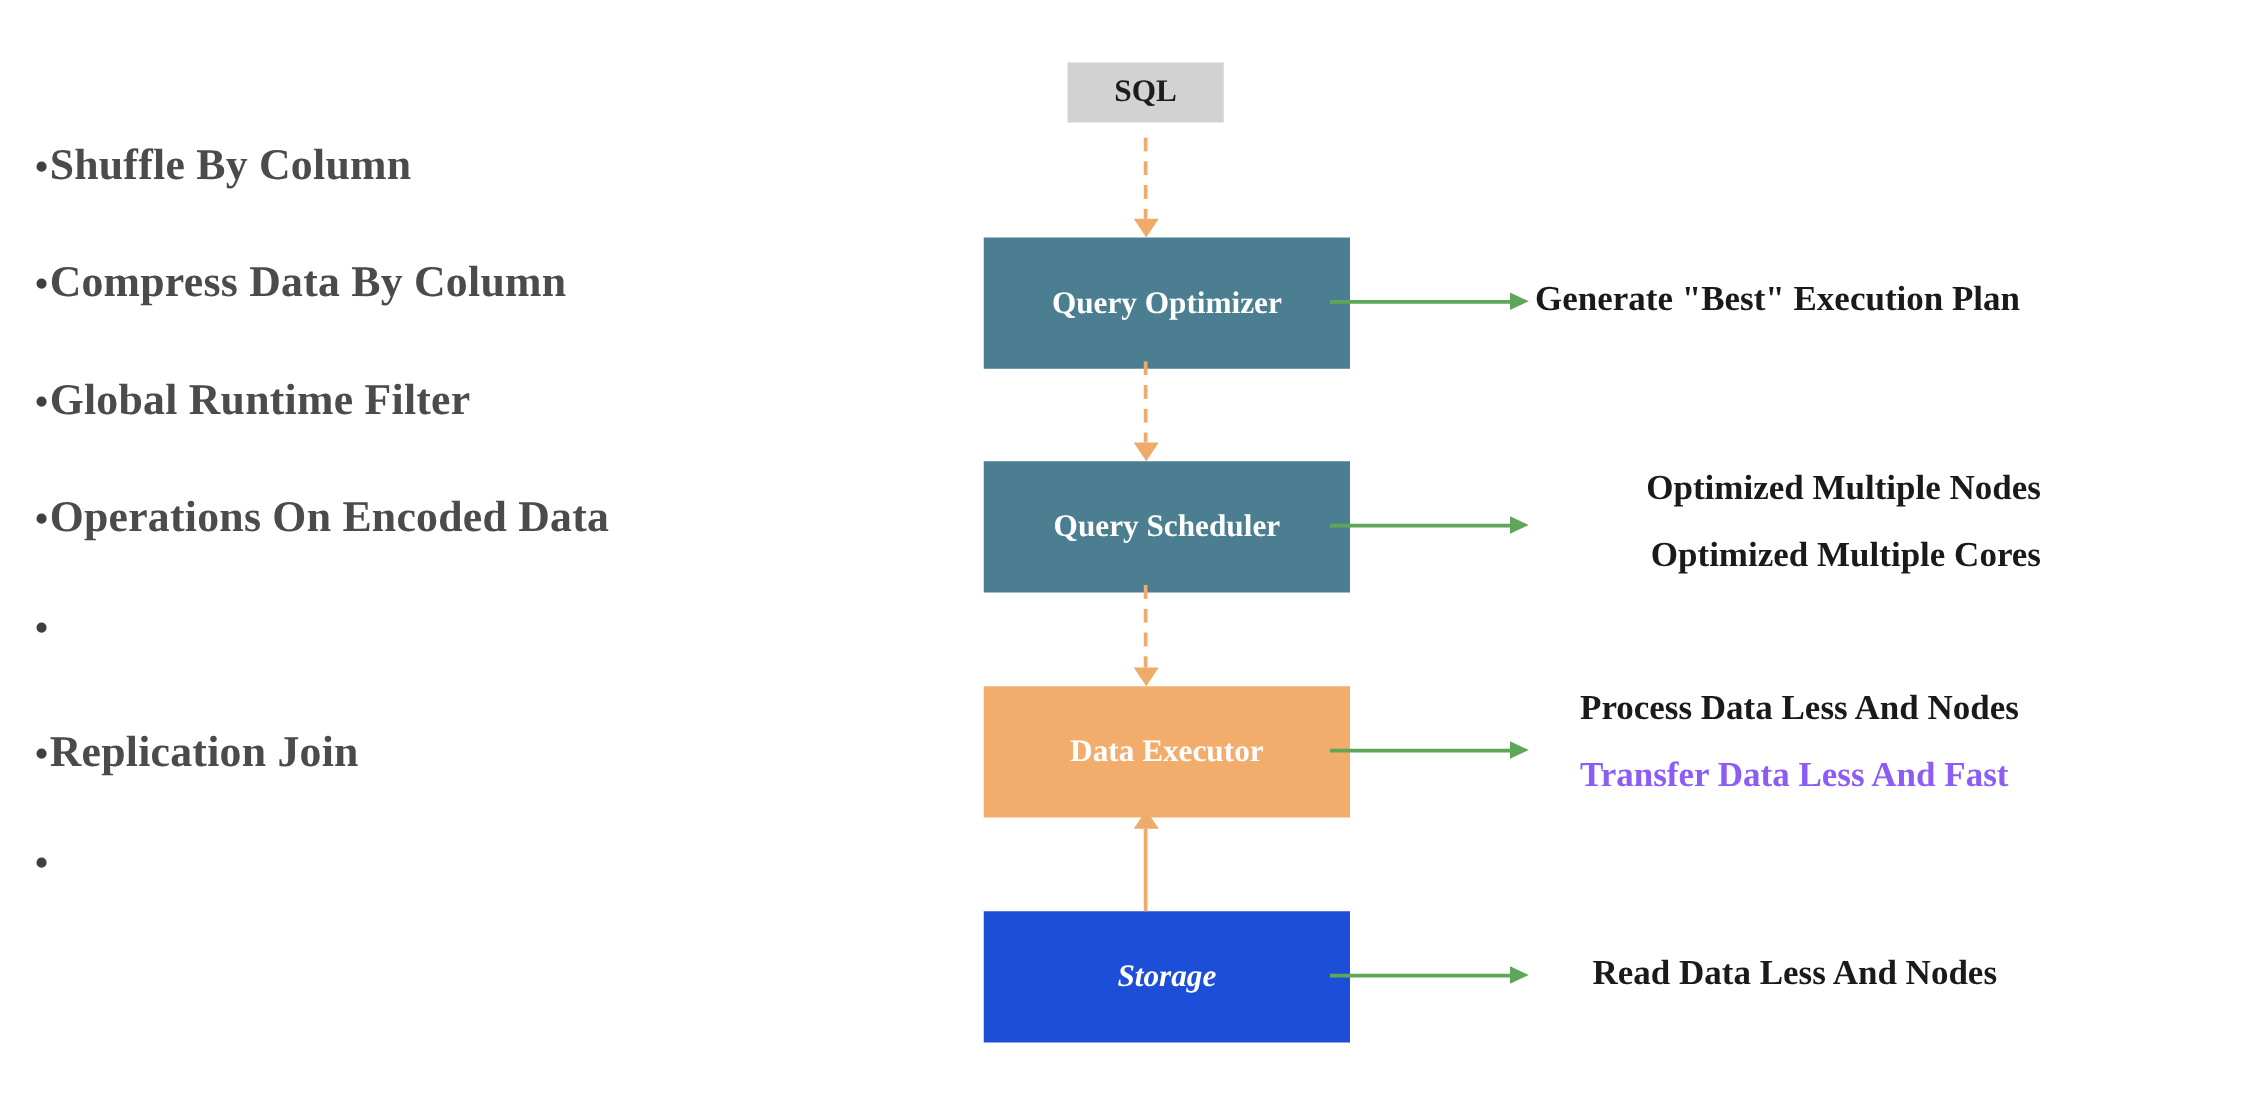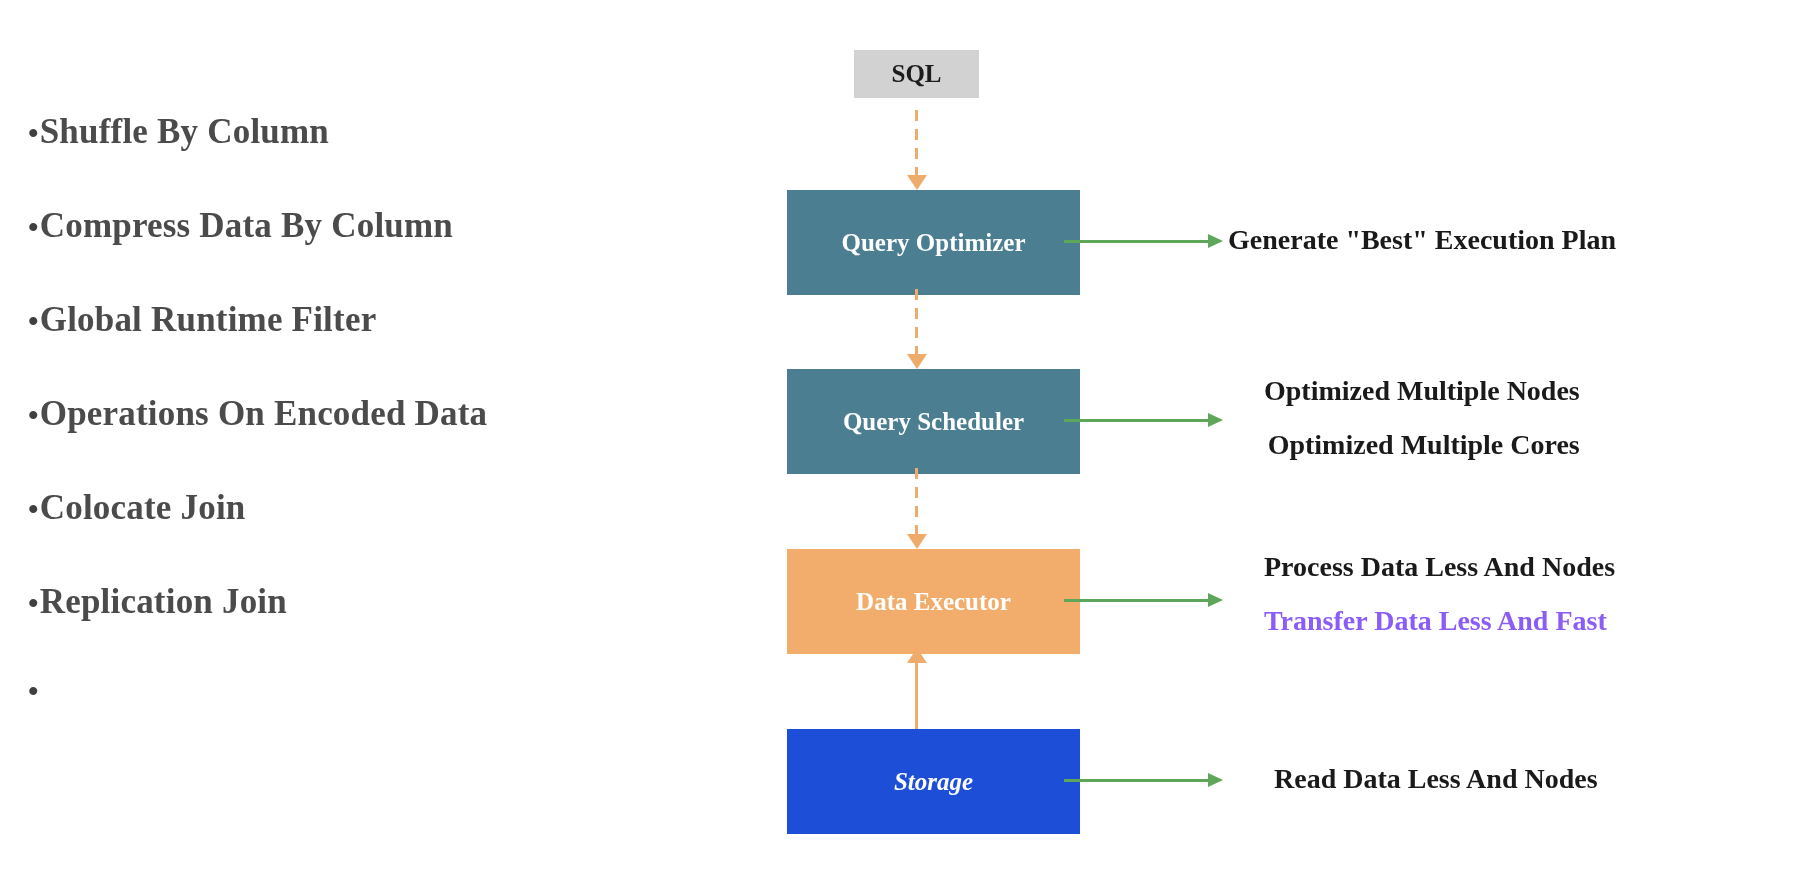--- a/index.html
+++ b/index.html
@@ -141,21 +141,21 @@
   
   .out-label {
     position: absolute;
     font-size: 28px;
     font-weight: bold;
     color: #1a1a1a;
     white-space: nowrap;
     line-height: 1.15;
   }
   #label-optimizer { left: 1228px; top: 224px; }
-  #label-scheduler { left: 1264px; top: 375px; }
+  #label-scheduler { left: 1317px; top: 375px; }
   #label-scheduler .line2 { margin-top: 22px; text-align: right; }
   #label-executor  { left: 1264px; top: 551px; }
   #label-executor .line2 {
     margin-top: 22px;
     color: #d9534f;
   }
   #label-storage   { left: 1274px; top: 763px; }
 </style>
 </head>
 <body>
@@ -174,21 +174,20 @@
     <div class="bullet-item">
       <span class="bullet-dot">•</span>
       <span>Global Runtime Filter</span>
     </div>
     <div class="bullet-item">
       <span class="bullet-dot">•</span>
       <span>Operations On Encoded Data</span>
     </div>
     <div class="bullet-item">
       <span class="bullet-dot">•</span>
-      <span>Colocate Join</span>
     </div>
     <div class="bullet-item">
       <span class="bullet-dot">•</span>
       <span>Replication Join</span>
     </div>
     <div class="bullet-item">
       <span class="bullet-dot">•</span>
     </div>
   </div>
 

